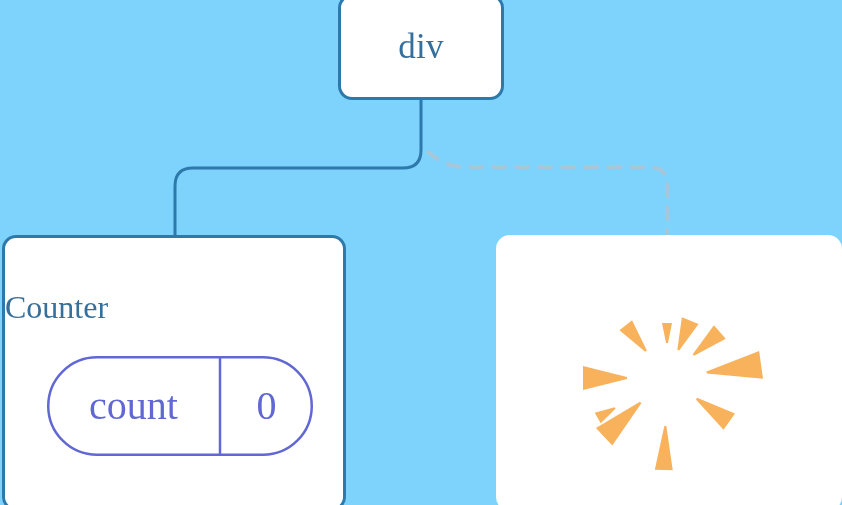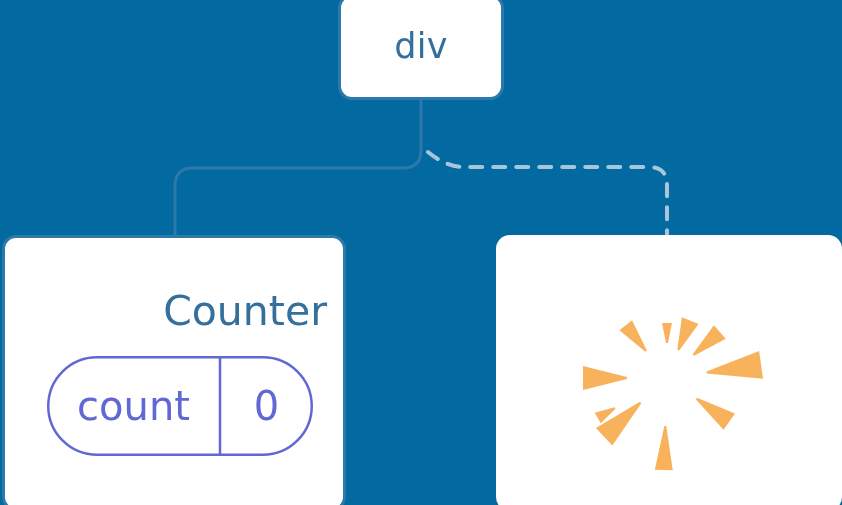--- a/index.html
+++ b/index.html
@@ -10,22 +10,23 @@
   body {
     width: 842px;
     height: 505px;
     overflow: hidden;
     font-family: "DejaVu Sans", sans-serif;
   }
   #stage {
     position: relative;
     width: 842px;
     height: 505px;
-    background: #0369a1;
+    background: #7dd3fc;
     overflow: hidden;
+    font-family: Liberation Serif, serif;
   }
   #edges {
     position: absolute;
     left: 0;
     top: 0;
     width: 842px;
     height: 505px;
     pointer-events: none;
   }
   .node {
@@ -55,24 +56,24 @@
     left: 2px;
     top: 235px;
     width: 344px;
     height: 276px;
     border: 3px solid #2d79ab;
     border-radius: 14px;
   }
   #node-counter .node-title {
     position: absolute;
     left: 0;
-    right: 16px;
+    right: 8px;
     top: 53px;
-    text-align: right;
-    font-size: 41px;
+    text-align: left;
+    font-size: 32px;
     color: #35709d;
     line-height: 1;
   }
   .state-pill {
     position: absolute;
     left: 42px;
     top: 118px;
     width: 266px;
     height: 100px;
   }

